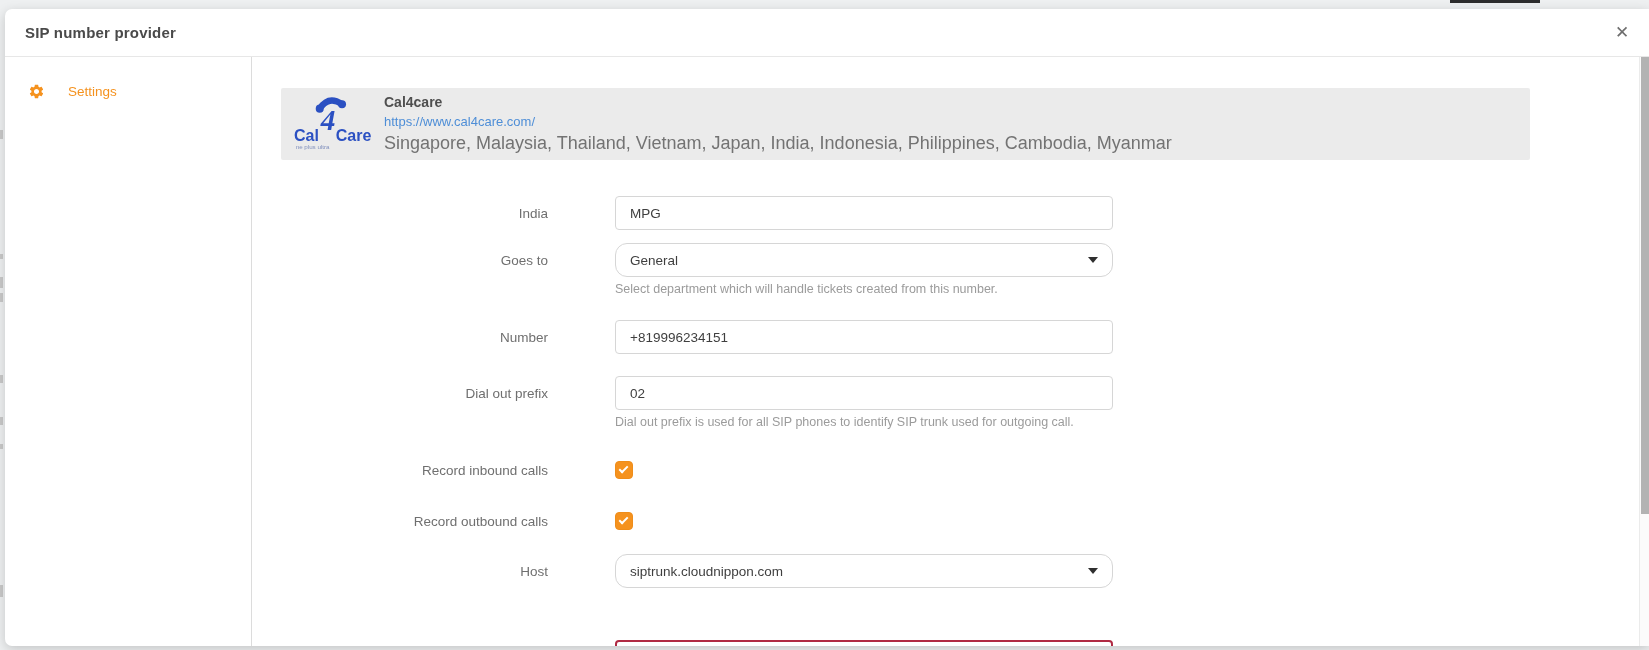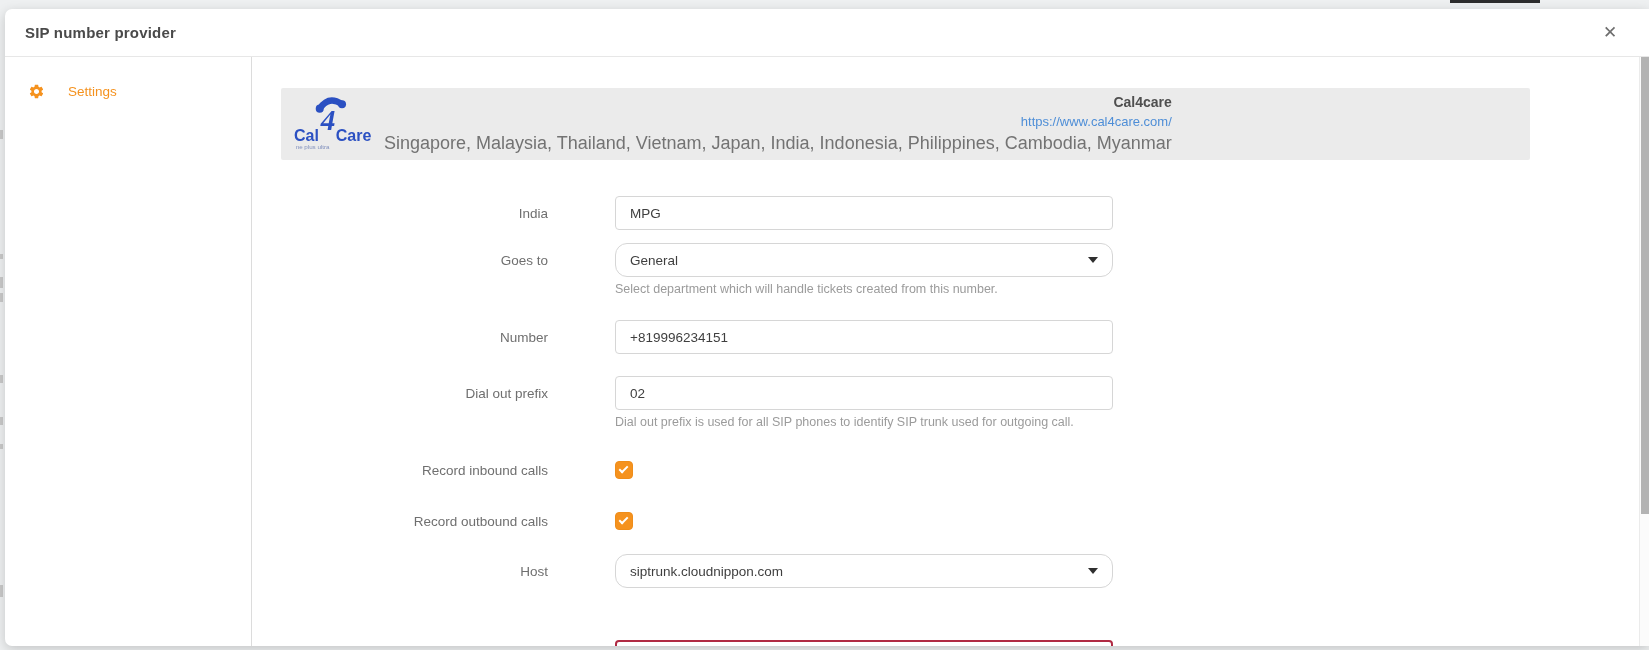--- a/index.html
+++ b/index.html
@@ -17,21 +17,21 @@
   .modal {
     position:absolute; left:5px; top:9px; right:0; bottom:4px;
     background:#fff; border-radius:7px 0 0 7px;
     box-shadow:0 3px 12px rgba(0,0,0,.18);
     overflow:hidden; z-index:10;
     display:flex; flex-direction:column;
   }
   .modal-header {
     flex:0 0 48px; height:48px;
     display:flex; align-items:center;
-    padding:0 27px 0 20px;
+    padding:0 15px 0 20px;
     border-bottom:1px solid #e7e7e7;
     gap:16px;
   }
   .modal-title { font-size:15px; font-weight:bold; color:#4a4a4a; letter-spacing:.2px; }
   .close-btn {
     margin-left:auto; width:24px; height:24px;
     display:flex; align-items:center; justify-content:center;
     color:#6e6e6e; font-size:17px; line-height:1; cursor:pointer;
   }
 
@@ -55,21 +55,21 @@
     background:#fbfbfb; border-left:1px solid #ebebeb; z-index:20;
   }
   .scrollbar-thumb { position:absolute; left:0.5px; top:0; width:9px; height:457px; background:#b3b3b3; }
 
   
   .banner {
     width:1249px; height:72px; background:#ebebeb; border-radius:2px;
     display:flex; align-items:center; padding-left:12px;
   }
   .logo-block { width:82px; flex:0 0 82px; }
-  .banner-text { margin-left:9px;text-align:right; }
+  .banner-text { margin-left:9px; }
   .provider-name { font-size:14px; font-weight:bold; color:#4f4f4f; margin-bottom:4px; }
   .provider-url { font-size:13px; color:#4E8ED7; text-decoration:none; display:block; margin-bottom:4px; cursor:pointer; }
   .provider-countries { font-size:18px; color:#737373; }
 
   
   .form-row { display:flex; }
   .form-label {
     width:267px; display:flex; align-items:center; justify-content:flex-end;
     color:#6f6f6f; font-size:13.5px; height:34px;
   }

